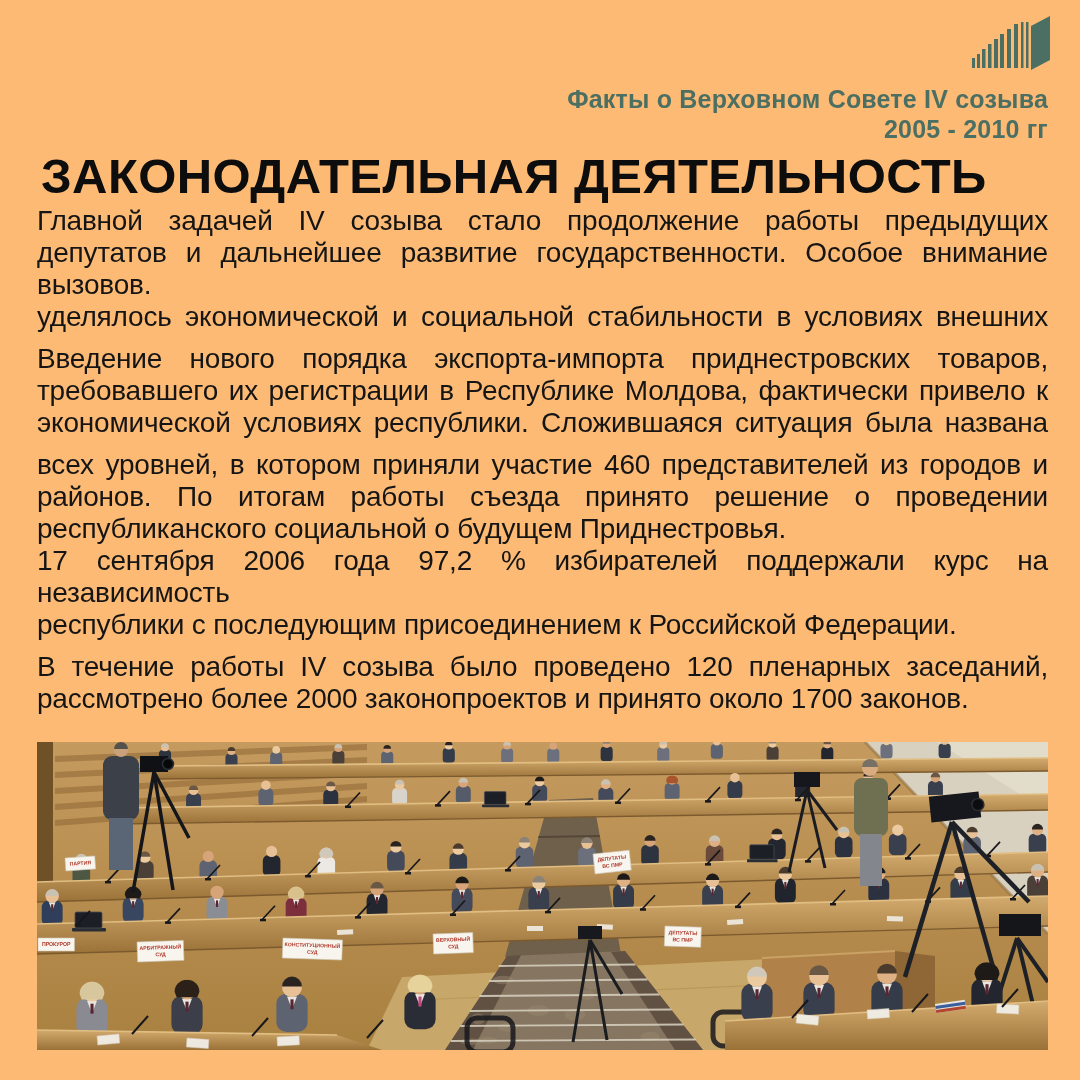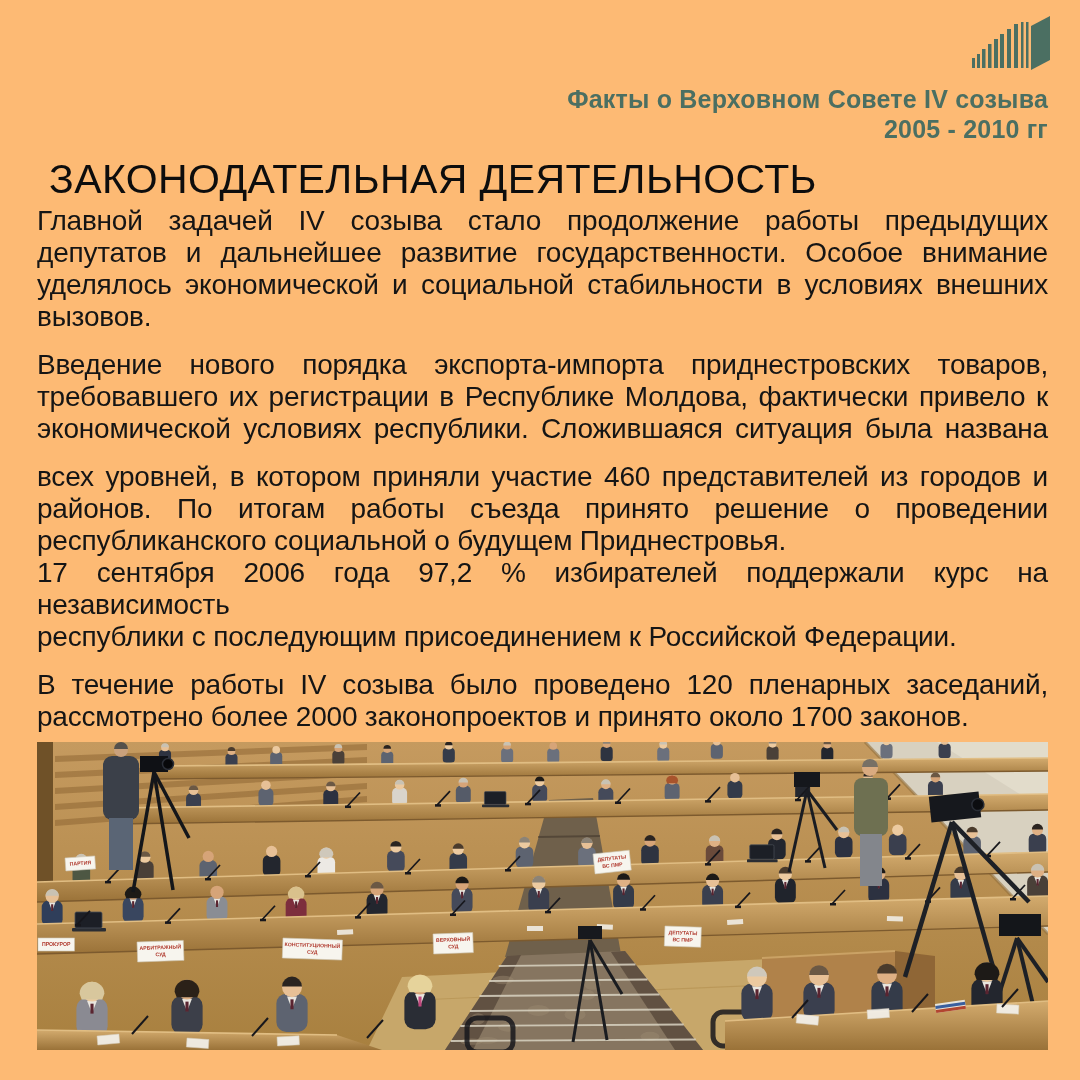--- a/index.html
+++ b/index.html
@@ -1,27 +1,27 @@
 <!DOCTYPE html>
 <html><head>
 <meta charset="utf-8">
 <style>
   html,body{margin:0;padding:0;background:#ffffff}
   .canvas{position:relative;width:1080px;height:1080px;background:#fdba74;overflow:hidden;
           font-family:"Liberation Sans","DejaVu Sans",sans-serif;}
   .logo{position:absolute;top:14px;right:30px;width:80px;height:62px}
   .hdr{position:absolute;top:84px;right:32px;text-align:right;color:#4b6f62;
        font-weight:bold;font-size:25px;line-height:30px;letter-spacing:0.2px}
-  .title{position:absolute;left:37px;top:144px;margin:12px;font-size:41px;font-weight:400;
+  .title{position:absolute;left:37px;top:144px;margin:4px;font-size:49px;font-weight:700;
          letter-spacing:0.4px;color:#0d0d0d;white-space:nowrap}
   .body{position:absolute;left:37px;top:205px;width:1011px;color:#151515;
         font-size:28px;letter-spacing:-0.2px}
   .line{line-height:32px;text-align:justify;text-align-last:justify}
   .line.last{text-align-last:left}
-  .para + .para{margin-top:16px}
+  .para + .para{margin-top:10px}
   .photo{position:absolute;left:37px;top:742px;width:1011px;height:308px;overflow:hidden;background:#b5884e}
   .photo svg{display:block;width:100%;height:100%}
 </style>
 </head>
 <body>
 
 <div class="canvas">
 
   <div class="logo">
     <svg viewBox="0 0 80 62" width="80" height="62">
@@ -45,22 +45,22 @@
     <div>Факты о Верховном Совете IV созыва</div>
     <div>2005 - 2010 гг</div>
   </div>
 
   <h1 class="title">ЗАКОНОДАТЕЛЬНАЯ ДЕЯТЕЛЬНОСТЬ</h1>
 
   <div class="body" id="body-text">
       <div class="para">
         <div class="line">Главной задачей IV созыва стало продолжение работы предыдущих</div>
         <div class="line">депутатов и дальнейшее развитие государственности. Особое внимание</div>
+        <div class="line last">вызовов.</div>
         <div class="line">уделялось экономической и социальной стабильности в условиях внешних</div>
-        <div class="line last">вызовов.</div>
       </div>
       <div class="para">
         <div class="line">Введение нового порядка экспорта-импорта приднестровских товаров,</div>
         <div class="line">требовавшего их регистрации в Республике Молдова, фактически привело к</div>
         <div class="line">экономической условиях республики. Сложившаяся ситуация была названа</div>
       </div>
       <div class="para">
         <div class="line">всех уровней, в котором приняли участие 460 представителей из городов и</div>
         <div class="line">районов. По итогам работы съезда принято решение о проведении</div>
         <div class="line last">республиканского социальной о будущем Приднестровья.</div>

